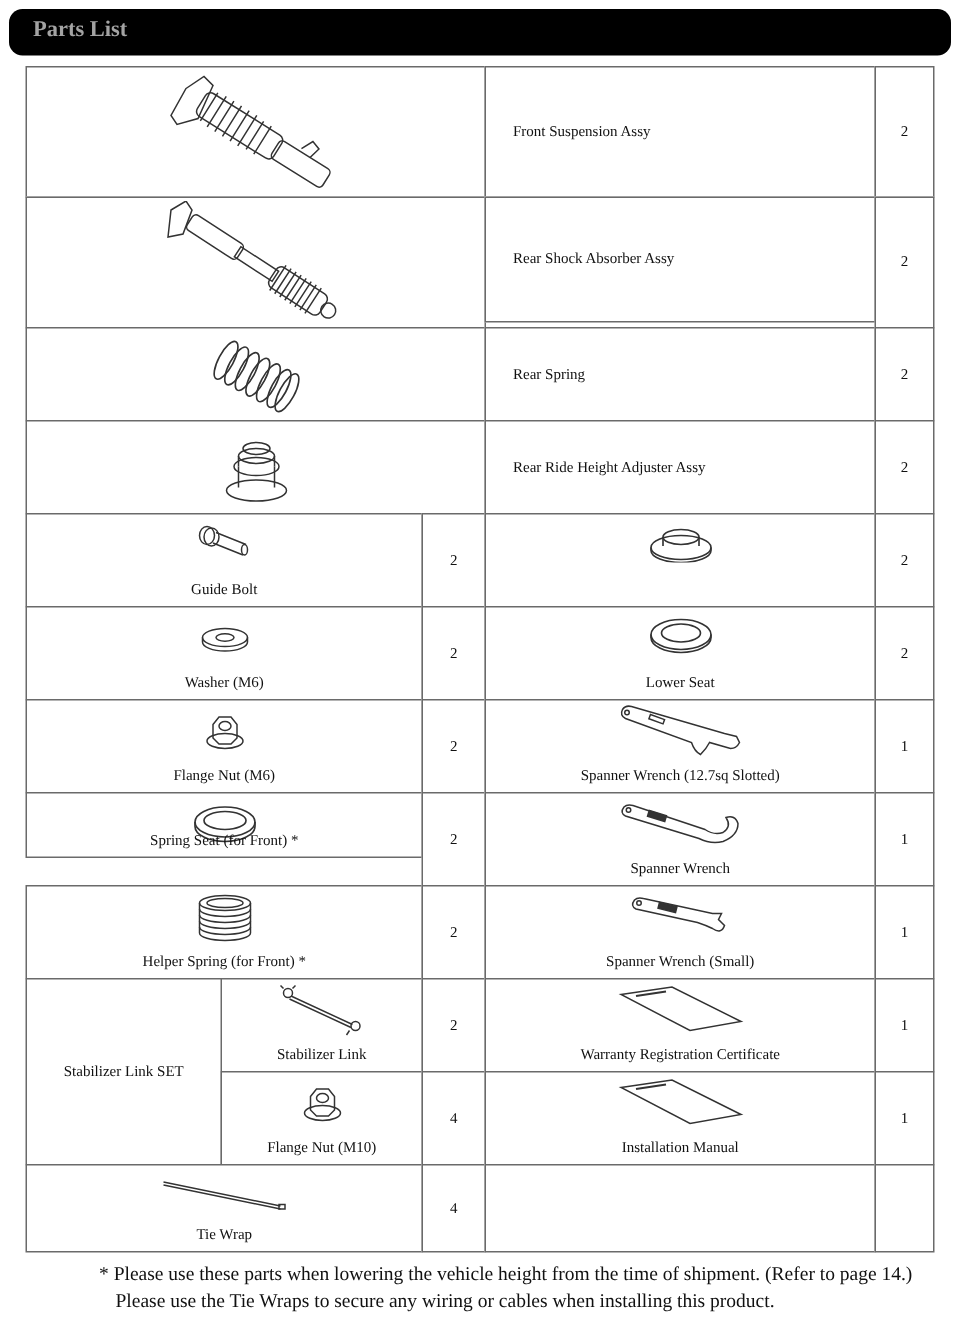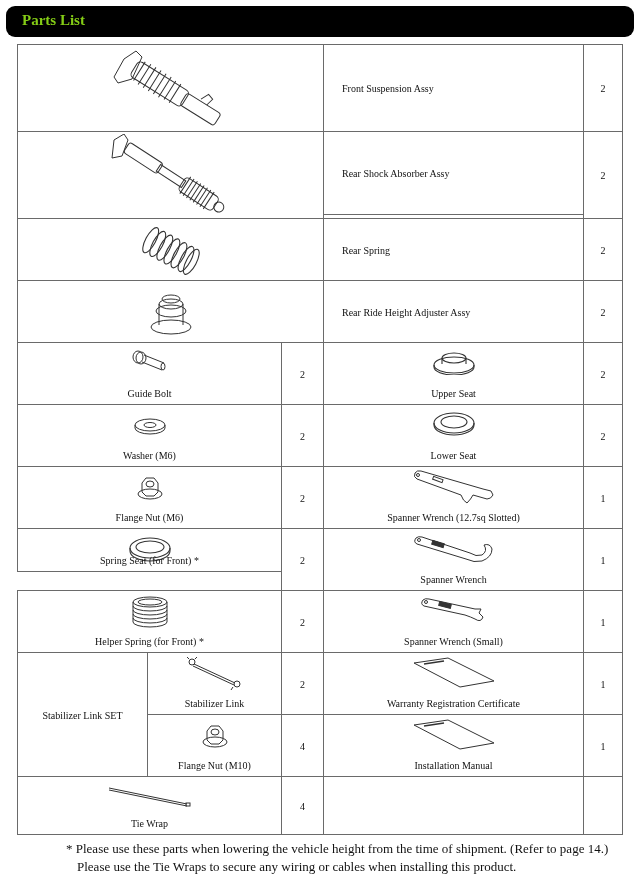--- a/index.html
+++ b/index.html
@@ -1,18 +1,18 @@
 <!DOCTYPE html>
 <html><head>
 <meta charset="utf-8">
 <style>
   html, body { margin:0; padding:0; background:#fff; }
   body { width:640px; height:879px; position:relative; font-family:"Liberation Serif", serif; color:#111; overflow:hidden; }
   .title-bar { position:absolute; left:6px; top:6px; width:628px; height:31px; background:#000; border-radius:9px; }
-  .title-bar span { position:absolute; left:16px; top:6px; color:#84cc16; font-weight:bold; font-size:15px; }
+  .title-bar span { position:absolute; left:16px; top:6px; color:#a3a3a3; font-weight:bold; font-size:15px; }
   .grid { position:absolute; left:17px; top:44px; width:606px; height:791px; }
   .cell { position:absolute; box-sizing:border-box; border:1px solid #6a6a6a; background:#fff; }
   .txt { position:absolute; font-size:10px; white-space:nowrap; }
   .name-left { left:18px; top:50%; transform:translateY(-50%); }
   .qty { left:0; right:0; text-align:center; top:50%; transform:translateY(-50%); }
   .label-c { left:0; right:0; text-align:center; bottom:5px; }
   .illus { position:absolute; left:50%; transform:translateX(-50%); }
   svg { display:block; }
   .footnote { position:absolute; left:66px; top:840px; font-size:13px; line-height:18px; }
   .footnote div { white-space:nowrap; }
@@ -227,21 +227,20 @@
 
   <div class="cell" style="left:306px;top:298px;width:261px;height:63px;">
     <div class="illus" style="top:6px;">
       <svg width="44" height="26" viewBox="0 0 44 26" fill="none" stroke="#333" stroke-width="1.1">
         <ellipse cx="22" cy="16" rx="20" ry="8"></ellipse>
           <path d="M2 16 v2 a20 8 0 0 0 40 0 v-2"></path>
         <ellipse cx="22" cy="9" rx="12" ry="5"></ellipse>
           <path d="M10 9 v6 M34 9 v6"></path>
       </svg>
     </div>
-    <span class="txt label-c">Upper Seat</span>
   </div>
   <div class="cell" style="left:566px;top:298px;width:40px;height:63px;">
     <span class="txt qty">2</span>
   </div>
 
   <div class="cell" style="left:306px;top:360px;width:261px;height:63px;">
     <div class="illus" style="top:6px;">
       <svg width="44" height="26" viewBox="0 0 44 26" fill="none" stroke="#333" stroke-width="1.1">
         <ellipse cx="22" cy="12" rx="20" ry="10"></ellipse>
           <ellipse cx="22" cy="11" rx="13" ry="6"></ellipse>

